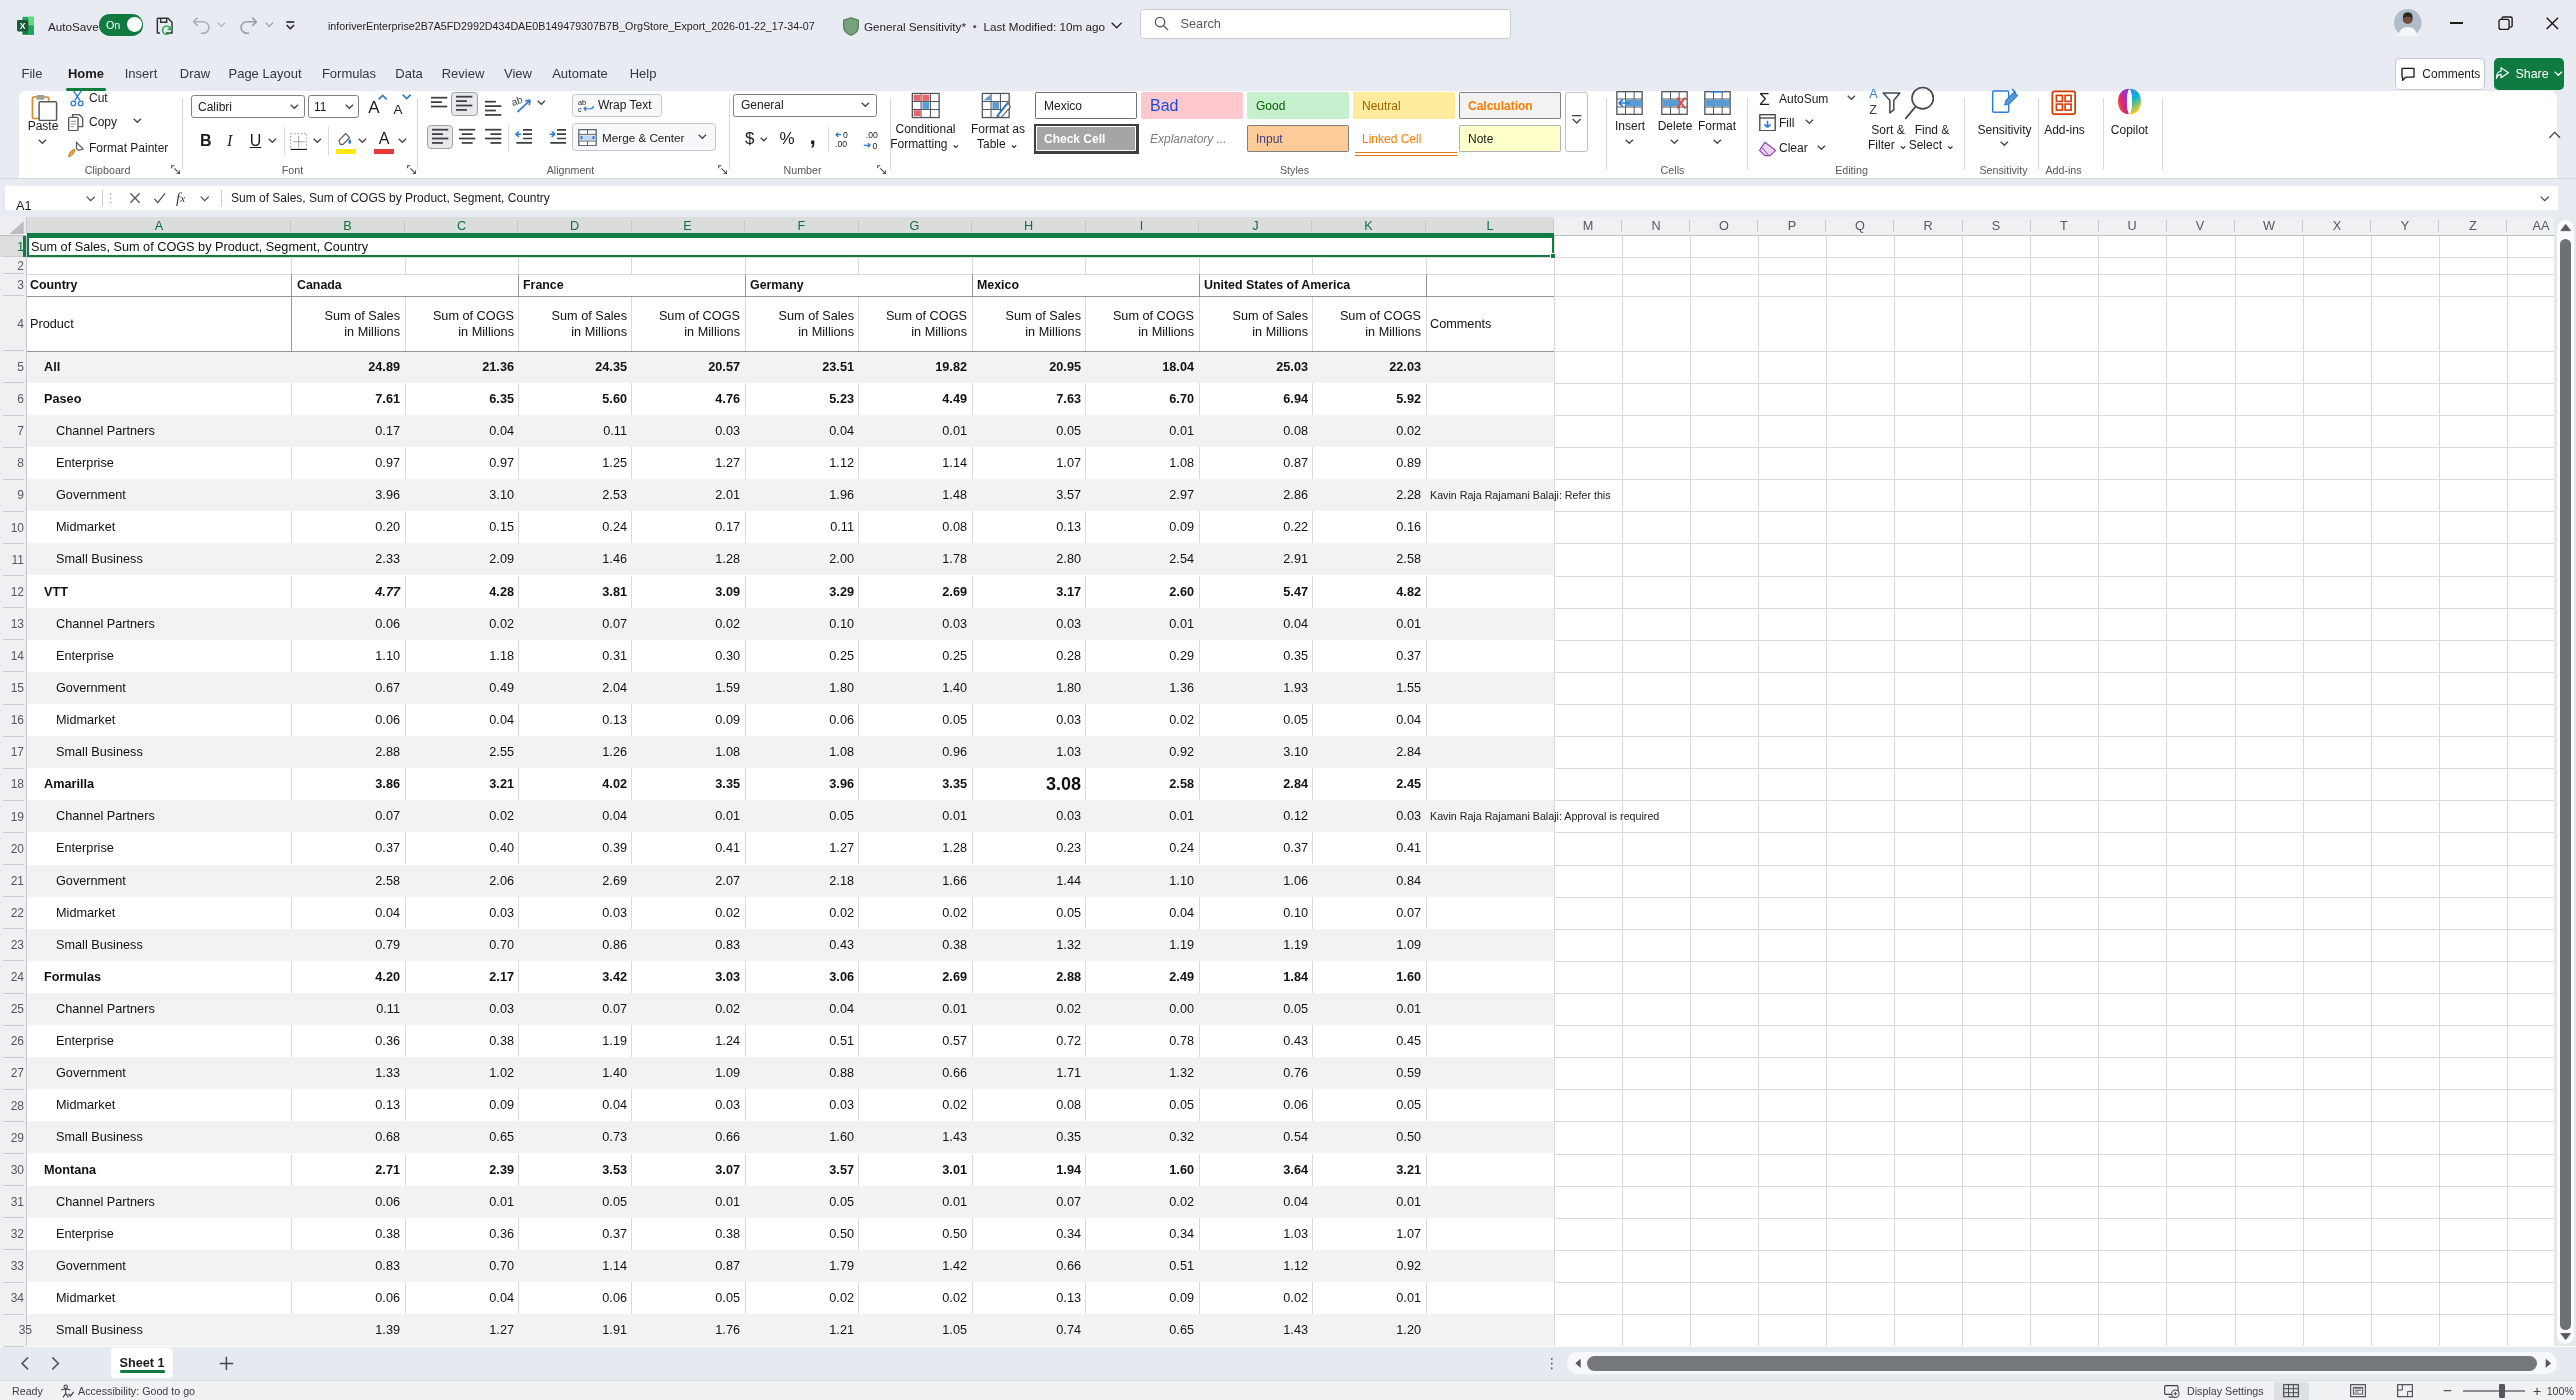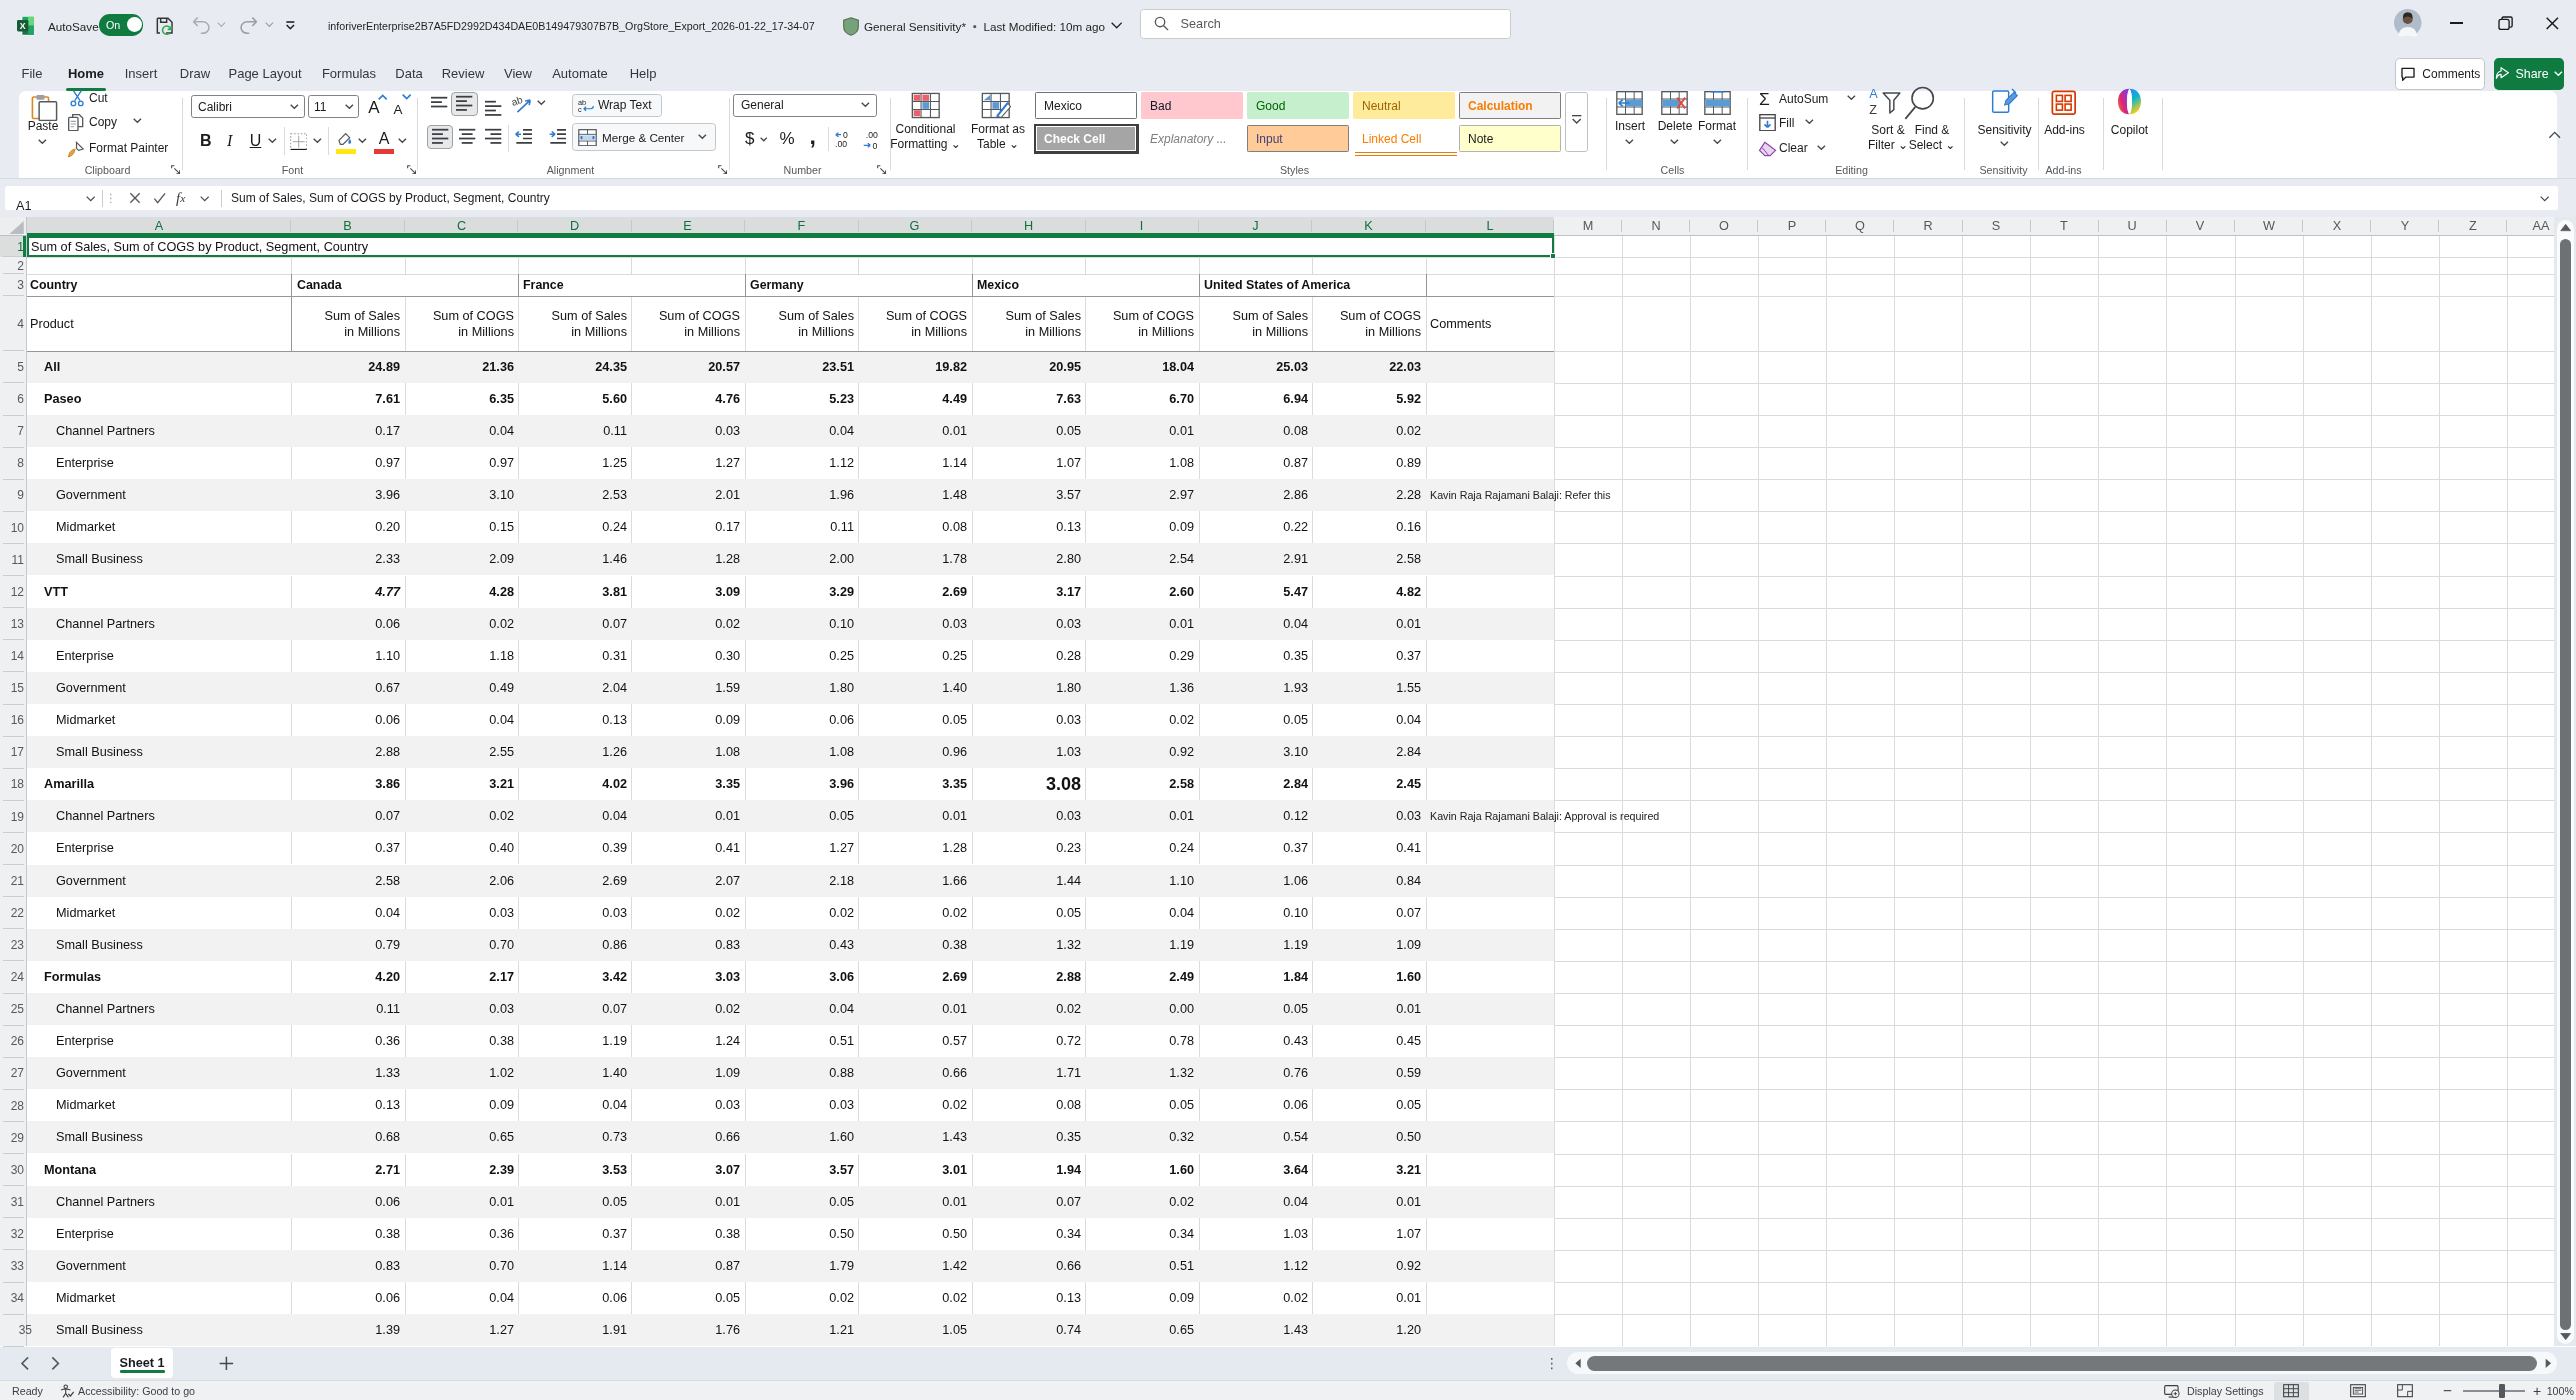--- a/index.html
+++ b/index.html
@@ -1118,21 +1118,21 @@
 <path d="M24 36 L40 16 l4 6 L30 38 z" fill="#fff" stroke="#55595D" stroke-width="1.6"></path>
 <path d="M24 36 L40 16" stroke="#2B7CD3" stroke-width="3"></path>
     </svg>
 <div style="position:absolute;left:961px;top:31px;width:74px;height:31px;display:flex;flex-direction:column;align-items:center;font-size:12px;color:#1b1b1b;line-height:15.4px">
       <span>Format as</span>
       <span>Table&nbsp;⌄</span>
     </div>
 <div style="position:absolute;left:1035px;top:1.3px;width:102px;height:27px;background:#fff;border:1px solid #6E7276;border-radius:1.3px"></div>
 <div style="position:absolute;left:1044px;top:1.3px;width:87px;height:27px;display:flex;align-items:center;font-size:12px;color:#1b1b1b;white-space:nowrap;overflow:hidden;">Mexico</div>
 <div style="position:absolute;left:1141px;top:1.3px;width:102px;height:27px;background:#FFC7CE;border:1px solid #FFC7CE;border-radius:1.3px"></div>
-<div style="position:absolute;left:1150px;top:1.3px;width:87px;height:27px;display:flex;align-items:center;font-size:12px;color:#0f172a;white-space:nowrap;overflow:hidden;">Bad</div>
+<div style="position:absolute;left:1150px;top:1.3px;width:87px;height:27px;display:flex;align-items:center;font-size:16px;color:#1d4ed8;white-space:nowrap;overflow:hidden;">Bad</div>
 <div style="position:absolute;left:1247px;top:1.3px;width:102px;height:27px;background:#C6EFCE;border:1px solid #C6EFCE;border-radius:1.3px"></div>
 <div style="position:absolute;left:1256px;top:1.3px;width:87px;height:27px;display:flex;align-items:center;font-size:12px;color:#006100;white-space:nowrap;overflow:hidden;">Good</div>
 <div style="position:absolute;left:1353px;top:1.3px;width:102px;height:27px;background:#FFEB9C;border:1px solid #FFEB9C;border-radius:1.3px"></div>
 <div style="position:absolute;left:1362px;top:1.3px;width:87px;height:27px;display:flex;align-items:center;font-size:12px;color:#9C6500;white-space:nowrap;overflow:hidden;">Neutral</div>
 <div style="position:absolute;left:1459px;top:1.3px;width:102px;height:27px;background:#F2F2F2;border:1px solid #7F7F7F;border-radius:1.3px"></div>
 <div style="position:absolute;left:1468px;top:1.3px;width:87px;height:27px;display:flex;align-items:center;font-size:12px;color:#FA7D00;white-space:nowrap;overflow:hidden;font-weight:bold">Calculation</div>
 <div style="position:absolute;left:1034px;top:33px;width:105px;height:29.5px;background:#3F3F3F"></div>
 <div style="position:absolute;left:1036px;top:35px;width:100px;height:25px;background:#A5A5A5;border:1.7px solid #fff"></div>
 <div style="position:absolute;left:1044px;top:34px;width:87px;height:27px;display:flex;align-items:center;font-size:12px;color:#fff;font-weight:bold">Check Cell</div>
 <div style="position:absolute;left:1141px;top:34px;width:102px;height:27px;background:#fff;border:1px solid #fff;border-radius:1.3px"></div>

